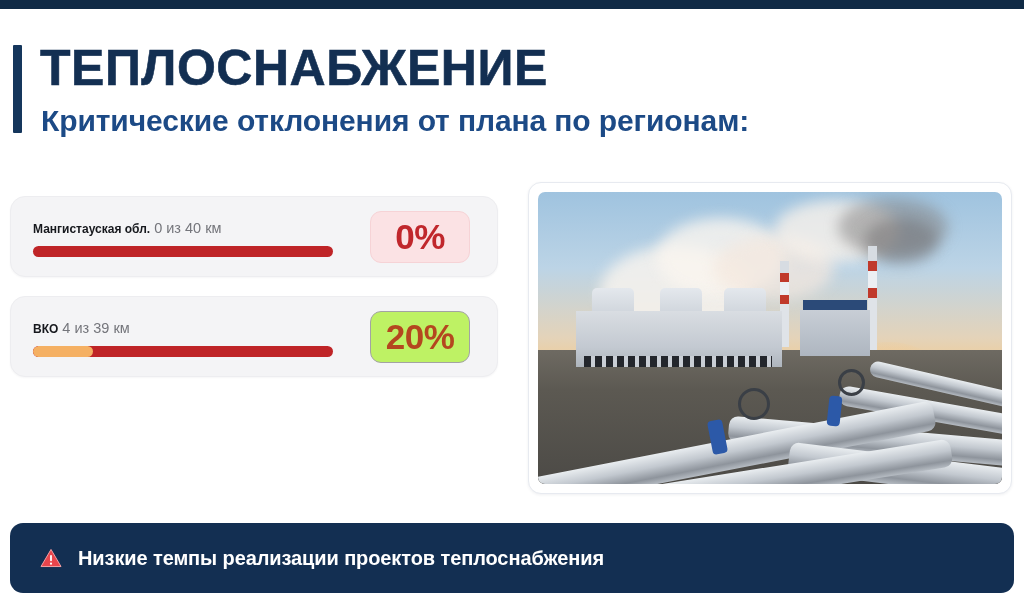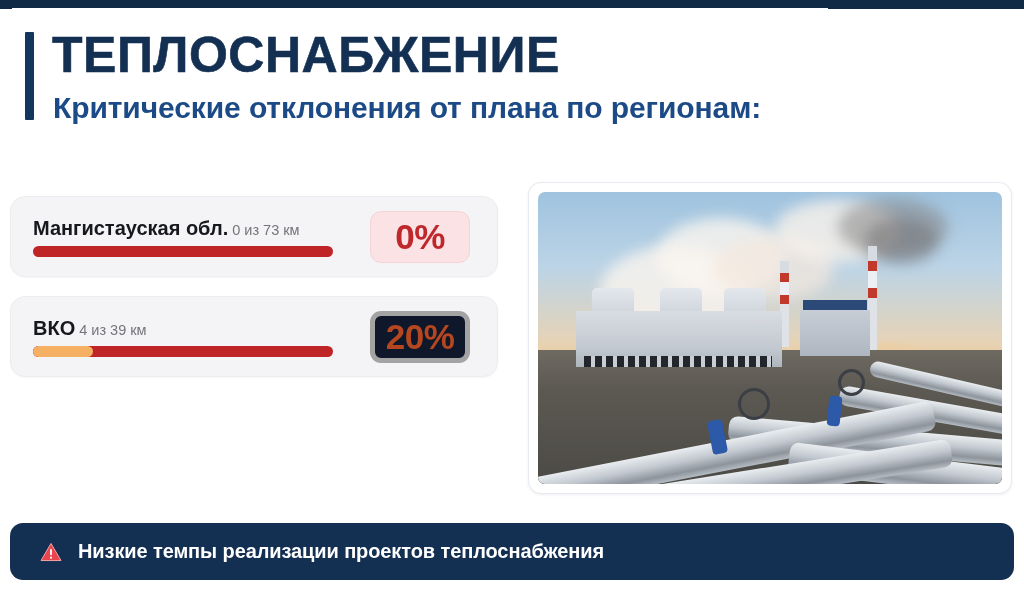--- a/index.html
+++ b/index.html
@@ -21,25 +21,24 @@
     position: absolute;
     left: 0; top: 0;
     width: 1024px;
     height: 9px;
     background: #102a45;
   }
 
   
   .header {
     position: absolute;
-    left: 0; top: 8px;
+    left: 0; top: 21px;
     width: 816px;
     height: 155px;
     background: #ffffff;
-    margin-left: 12px;
   }
   .header-accent {
     position: absolute;
     left: 13px; top: 24px;
     width: 9px;
     height: 88px;
     background: #15365c;
     border-radius: 1px;
   }
   .header-title {
@@ -86,21 +85,21 @@
     left: 22px;
     top: 22px;
     font-size: 14.5px;
     line-height: 18px;
     white-space: nowrap;
     color: #6f7076;
   }
   .card-label .region {
     font-weight: bold;
     color: #16181d;
-    font-size: 20px;
+    font-size: 12px;
   }
   .card-label .detail {
     color: #74757b;
     font-weight: normal;
   }
 
   .bar-track {
     position: absolute;
     left: 22px;
     top: 49px;
@@ -131,22 +130,22 @@
     font-size: 35px;
     font-weight: bold;
     letter-spacing: -0.5px;
   }
   .badge.red {
     background: #fbe2e4;
     border: 1px solid #f6d3d6;
     color: #c0272c;
   }
   .badge.amber {
-    background: #0f172a;
-    border: 5px solid #a3a3a3;
+    background: #bef264;
+    border: 1px solid #a3a3a3;
     color: #b4471f;
   }
 
   
   .photo-frame {
     position: absolute;
     left: 528px;
     top: 182px;
     width: 484px;
     height: 312px;
@@ -284,21 +283,21 @@
   }
   .wh1 { left: 200px; bottom: 64px; width: 26px; height: 26px; }
   .wh2 { left: 300px; bottom: 88px; width: 21px; height: 21px; }
 
   
   .alert-banner {
     position: absolute;
     left: 10px;
     top: 523px;
     width: 1004px;
-    height: 57px;
+    height: 70px;
     background: #132f52;
     border-radius: 13px;
     display: flex;
     align-items: center;
     box-sizing: border-box;
     padding-left: 30px;
   }
   .alert-icon {
     width: 22px;
     height: 20px;
@@ -323,21 +322,21 @@
   <div class="header-accent"></div>
   <div class="header-title">ТЕПЛОСНАБЖЕНИЕ</div>
   <div class="header-subtitle">Критические отклонения от плана по регионам:</div>
 </div>
 
 <div class="cards">
 
   <div class="card">
     <div class="card-label">
       <span class="region">Мангистауская обл.</span>
-      <span class="detail">0 из 73 км</span>
+      <span class="detail">0 из 40 км</span>
     </div>
     <div class="bar-track">
       <div class="bar-fill" style="width: 0%; background: rgb(247, 168, 168);"></div>
     </div>
     <div class="badge red">0%</div>
   </div>
 
 
   <div class="card">
     <div class="card-label">

